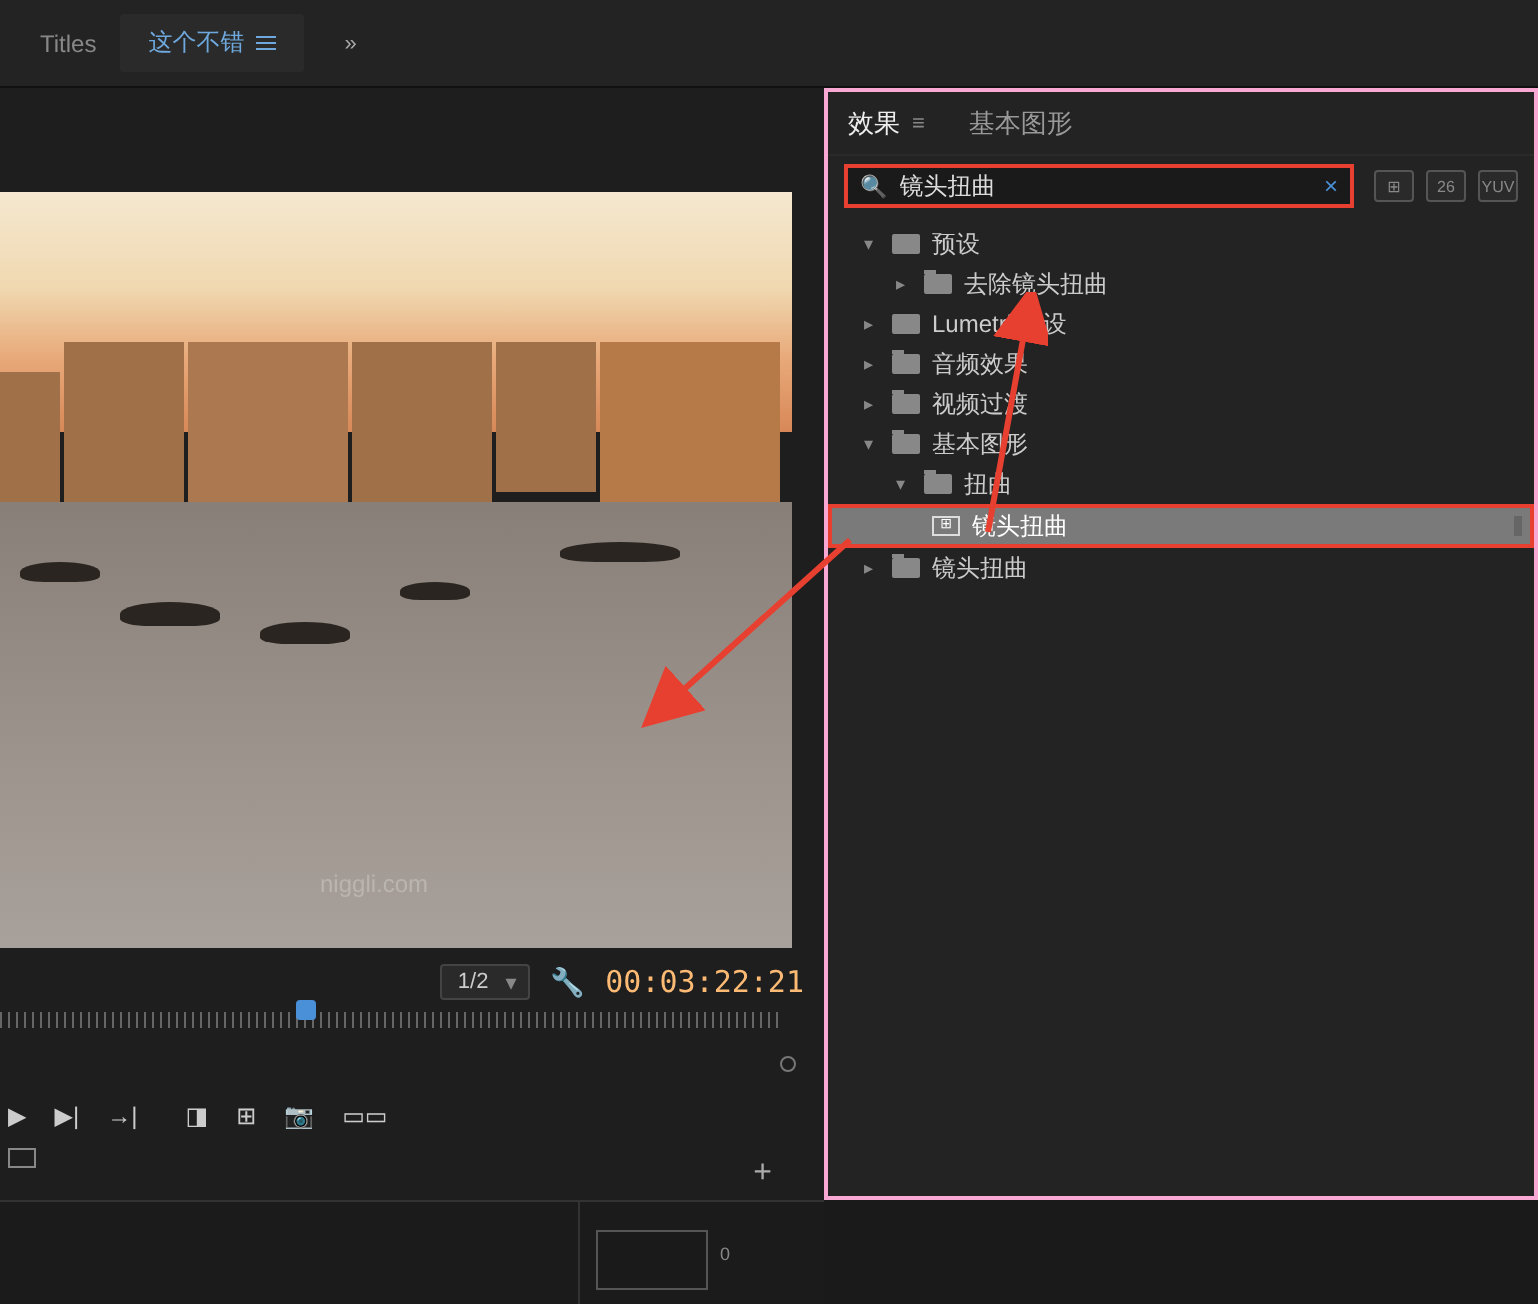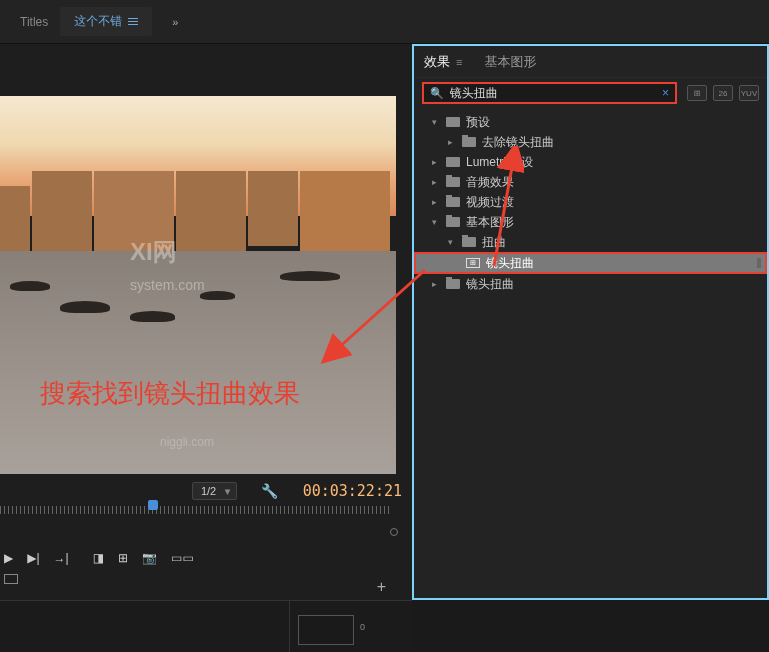--- a/index.html
+++ b/index.html
@@ -126,21 +126,21 @@
     }
     .preview-controls {
       position: absolute;
       top: 432px;
       left: 0;
       right: 0;
       padding: 6px 10px;
       display: flex;
       align-items: center;
       justify-content: flex-end;
-      gap: 24px;
+      gap: 10px;
     }
     .zoom-select {
       background: #2a2a2a;
       border: 1px solid #444;
       color: #ccc;
       padding: 2px 20px 2px 8px;
       font-size: 11px;
       border-radius: 2px;
       position: relative;
     }
@@ -245,21 +245,21 @@
       position: absolute;
       right: -12px;
       top: 6px;
       color: #888;
       font-size: 9px;
     }
     
     .effects-panel {
       flex: 1;
       background: #232323;
-      border: 2px solid #7dd3fc;
+      border: 2px solid #f9a8d4;
       position: relative;
     }
     .panel-tabs {
       height: 32px;
       display: flex;
       align-items: center;
       padding: 0 10px;
       gap: 22px;
       border-bottom: 1px solid #2a2a2a;
     }
@@ -420,25 +420,20 @@
         <div class="bldg" style="width:50px;height:75px"></div>
         <div class="bldg" style="width:90px;height:82px;background:#b57a48"></div>
       </div>
       <div class="water">
         <div class="boat" style="top:30px;left:10px;width:40px;height:10px"></div>
         <div class="boat" style="top:50px;left:60px;width:50px;height:12px"></div>
         <div class="boat" style="top:60px;left:130px;width:45px;height:11px"></div>
         <div class="boat" style="top:40px;left:200px;width:35px;height:9px"></div>
         <div class="boat" style="top:20px;left:280px;width:60px;height:10px"></div>
       </div>
-      <div class="watermark">
-        <span>XI网</span><br>
-        <span class="sub">system.com</span>
-      </div>
-      <div class="annotation-text">搜索找到镜头扭曲效果</div>
       <div class="niggli">niggli.com</div>
     </div>
 
     <div class="preview-controls">
       <div class="zoom-select">1/2</div>
       <span class="wrench">🔧</span>
       <span class="timecode">00:03:22:21</span>
     </div>
 
     <div class="ruler">

